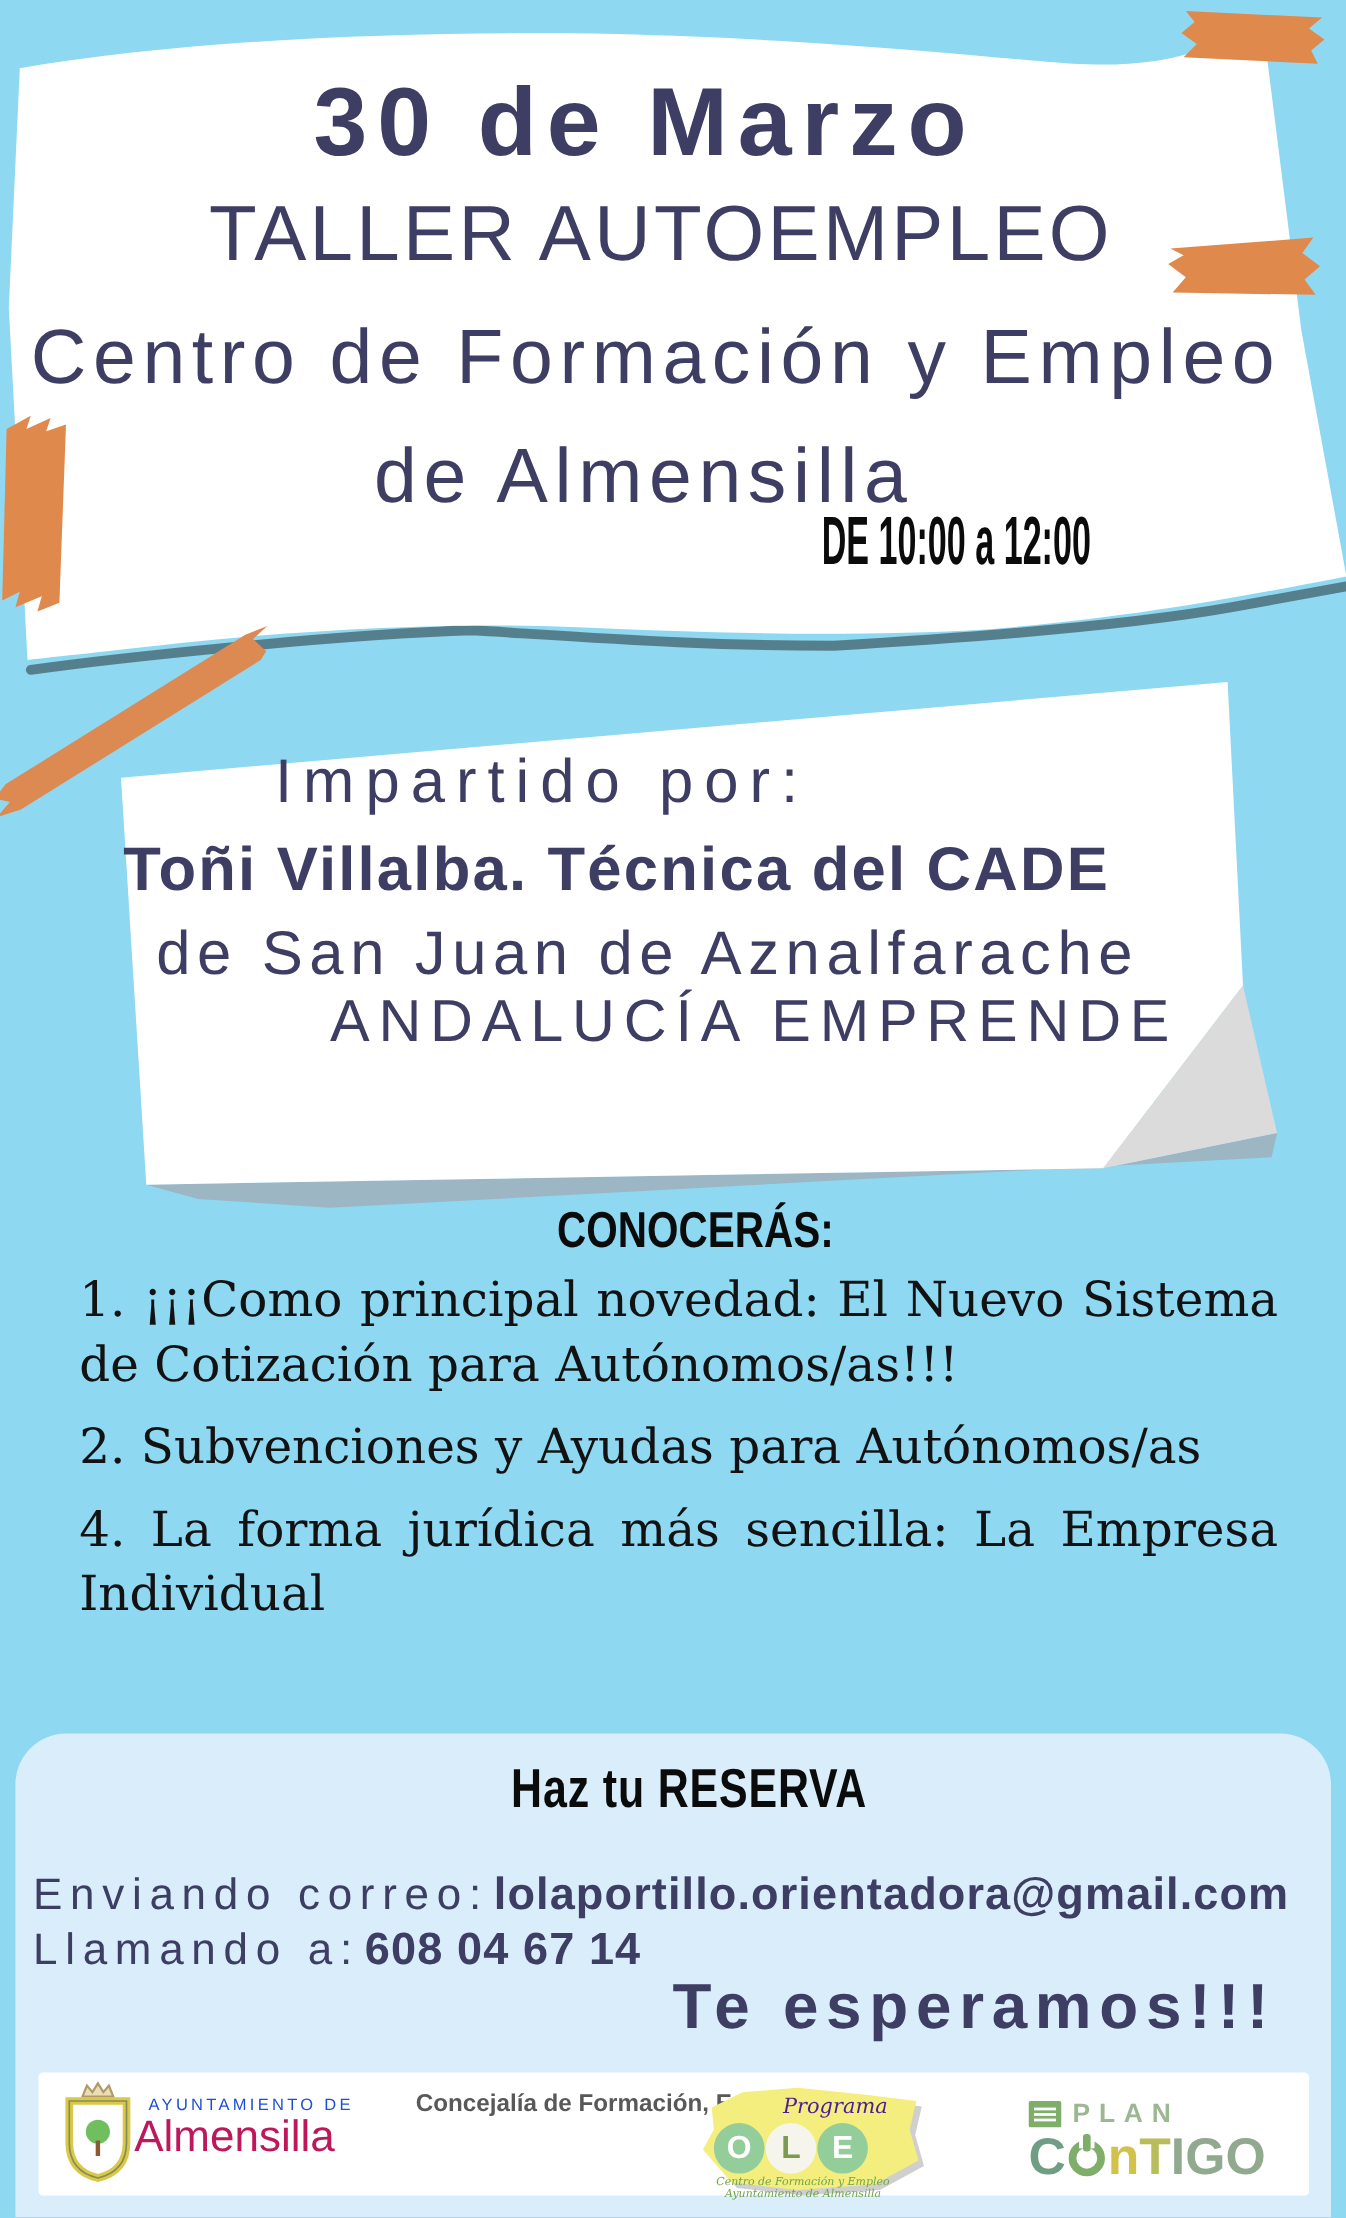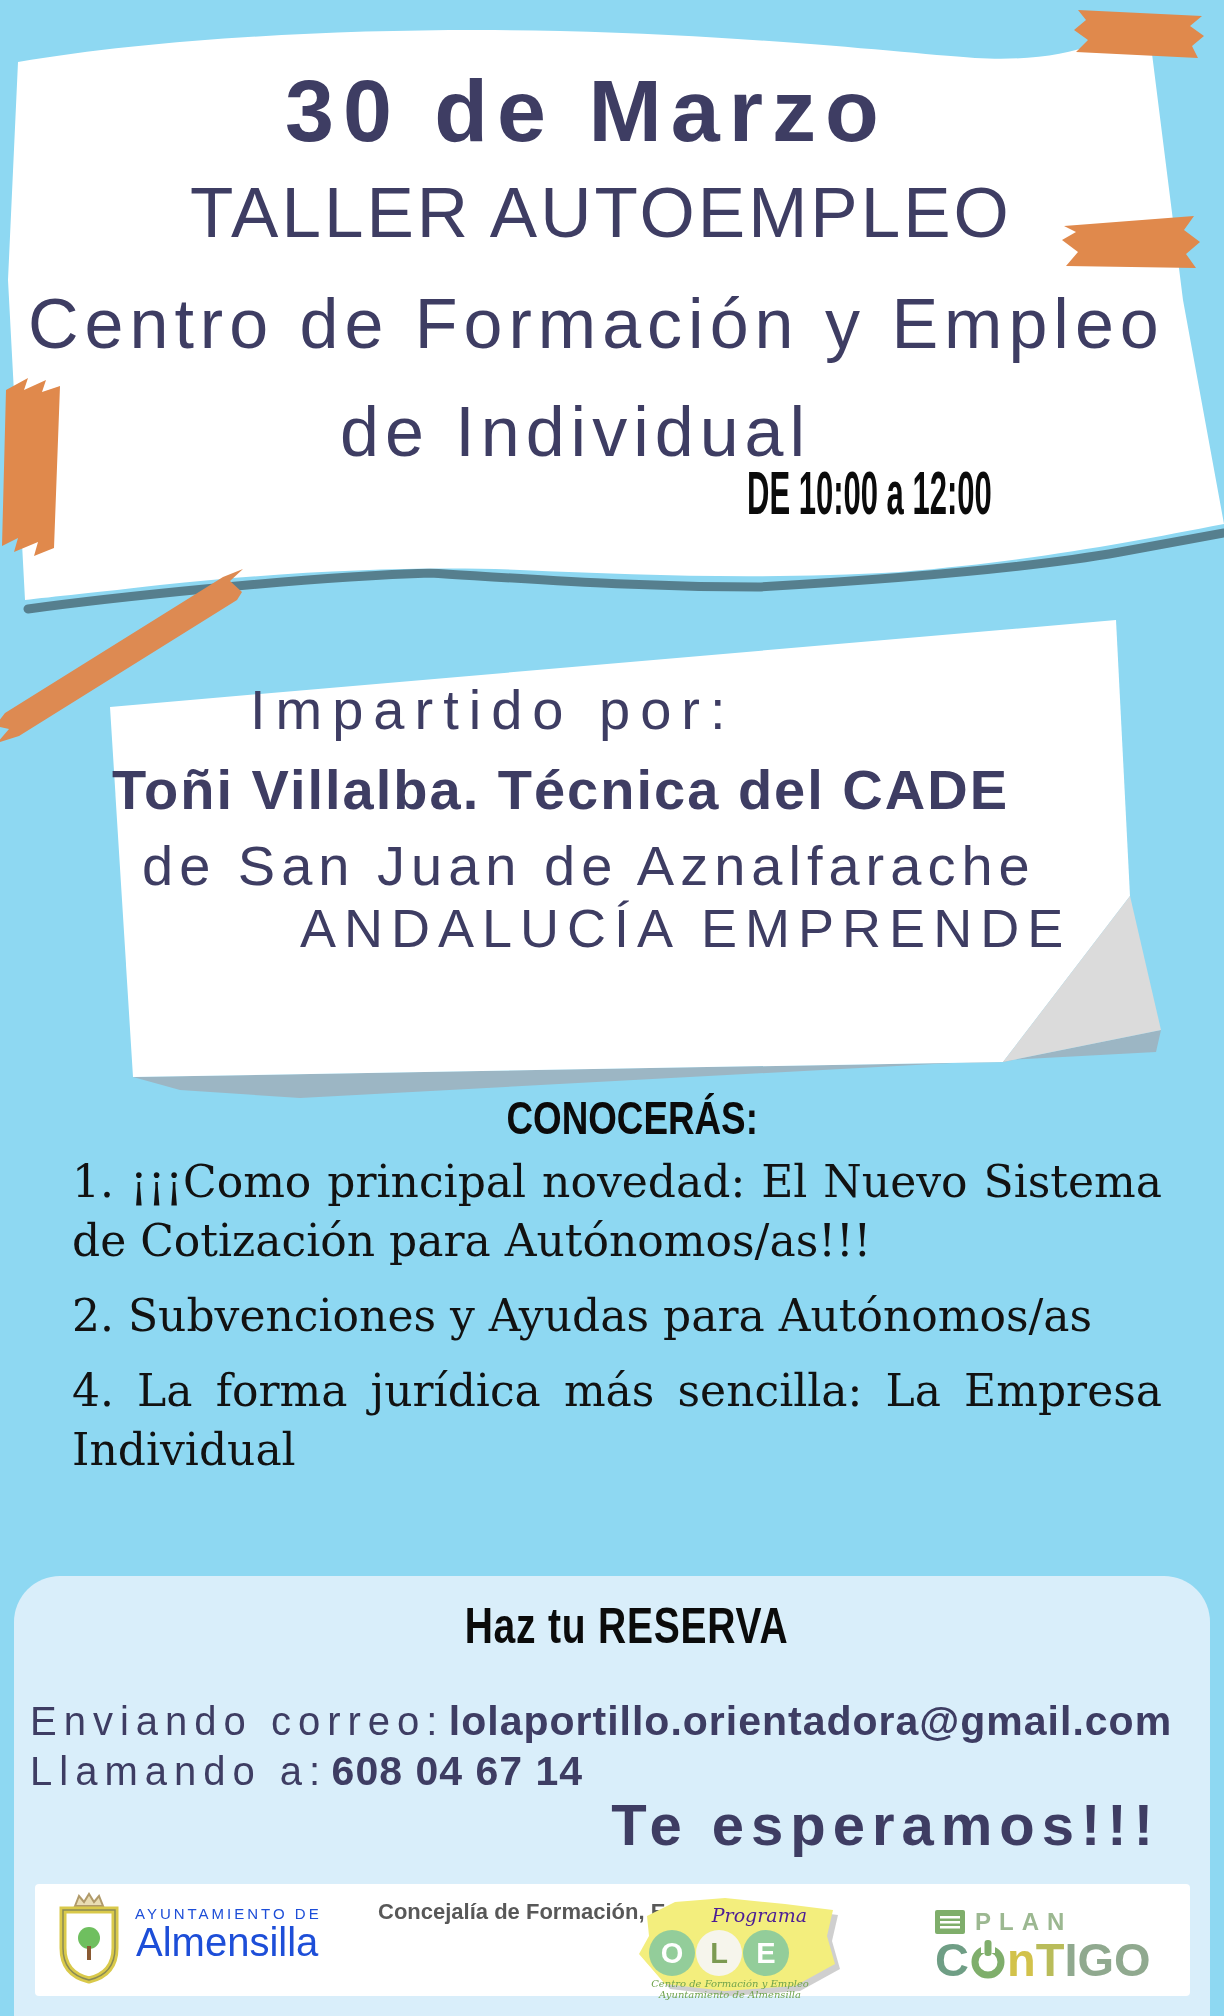--- a/index.html
+++ b/index.html
@@ -28,21 +28,21 @@
   .agenda p{margin:16px;line-height:59px;text-align:justify;}
   .panel{left:14px;top:1576px;width:1196px;height:440px;background:#d9eefa;
          border-radius:46px 46px 0 0;}
   .reserva .cond{font-size:50px;transform:scaleX(.78);transform-origin:center;letter-spacing:1px;}
   .contact-label{font-size:40px;font-weight:400;letter-spacing:7px;}
   .contact-value{font-size:41px;font-weight:700;letter-spacing:1px;}
   .closing{font-size:58px;font-weight:700;letter-spacing:7px;}
   
   .bar{left:35px;top:1884px;width:1155px;height:112px;background:#ffffff;border-radius:4px;}
   .ayto-small{left:100px;top:21px;font-size:15px;letter-spacing:3px;color:#1d4ed8;}
-  .ayto-name{left:101px;top:36px;font-size:40px;font-weight:500;color:#1d4ed8;}
+  .ayto-name{left:87px;top:36px;font-size:40px;font-weight:500;color:#be185d;}
   .conc{left:343px;top:13px;font-size:22px;font-weight:700;color:#585858;line-height:29px;}
   .ole{left:600px;top:12px;width:210px;height:104px;}
   .ole-script{left:42px;top:8px;width:130px;text-align:right;font-family:"DejaVu Serif",serif;
               font-style:italic;font-size:19px;color:#4c1d95;}
   .ole-circle{width:46px;height:46px;border-radius:50%;top:34px;text-align:center;
               line-height:46px;font-size:29px;font-weight:700;}
   .ole-green{background:#93cd9a;color:#ffffff;}
   .ole-light{background:#f6f5ec;color:#7c9a52;}
   .ole-sub{left:0;width:190px;text-align:center;font-family:"DejaVu Serif",serif;
            font-style:italic;font-size:10px;color:#6fa34c;line-height:11px;}
@@ -79,21 +79,21 @@
 
   <polygon fill="#ffffff" points="110,707 1116,620 1130,896 1003,1062 133,1077"></polygon>
   <polygon fill="#dbdbdb" points="1130,896 1161,1030 1003,1062"></polygon>
 </svg>
 
 <div class="abs panel"></div>
 
 <div class="abs nowrap navy hdr-date" style="left:285px;top:60px">30 de Marzo</div>
 <div class="abs nowrap navy hdr-title" style="left:190px;top:172px">TALLER AUTOEMPLEO</div>
 <div class="abs nowrap navy hdr-venue" style="left:28px;top:284px">Centro de Formación y Empleo</div>
-<div class="abs nowrap navy hdr-venue" style="left:340px;top:392px">de Individual</div>
+<div class="abs nowrap navy hdr-venue" style="left:340px;top:392px">de Almensilla</div>
 <div class="abs nowrap time-line">
   <span class="cond">DE 10:00 a 12:00</span>
 </div>
 
 <div class="abs nowrap navy spk-intro" style="left:250px;top:677px">Impartido por:</div>
 <div class="abs nowrap navy spk-name" style="left:112px;top:757px">Toñi Villalba. Técnica del CADE</div>
 <div class="abs nowrap navy spk-place" style="left:142px;top:833px">de San Juan de Aznalfarache</div>
 <div class="abs nowrap navy spk-org" style="left:300px;top:897px">ANDALUCÍA EMPRENDE</div>
 
 <div class="abs center-wrap conoceras" style="top:1091px;left:20px">

